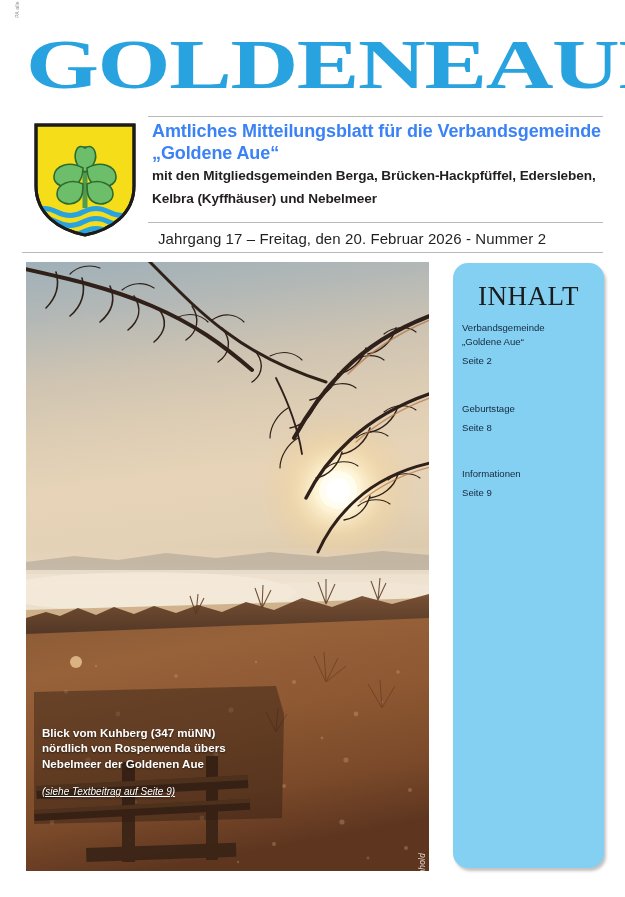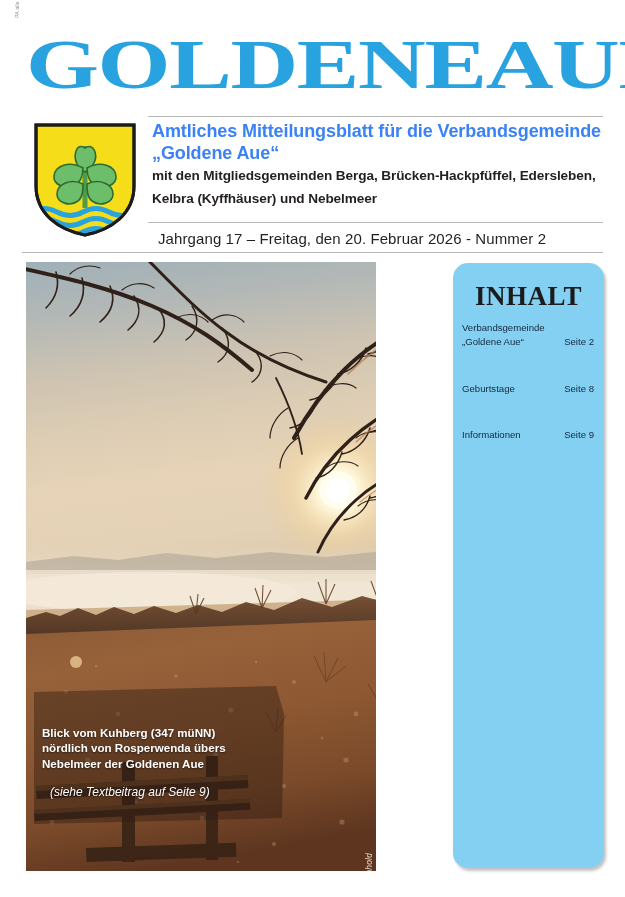--- a/index.html
+++ b/index.html
@@ -109,47 +109,48 @@
     color: #231f20;
     letter-spacing: 0.1px;
     margin: 0;
   }
 
   
   .photo {
     position: absolute;
     left: 26px;
     top: 262px;
-    width: 350px;
+    width: 403px;
     height: 609px;
     overflow: hidden;
     background: #c9c3bb;
   }
   .photo svg { display: block; }
   .photo-caption {
     position: absolute;
     left: 16px;
     bottom: 72px;
     width: 250px;
   }
   .caption-main {
     margin: 0;
     font-size: 11.6px;
     font-weight: bold;
     line-height: 15.4px;
     color: #ffffff;
     text-shadow: 0 1px 2px rgba(0,0,0,.55);
   }
   .caption-sub {
-    margin: 14px 0 0 8px;
-    font-size: 12px;
+    margin: 14px 0 0 0;
+    font-size: 10px;
     font-style: italic;
     line-height: 14px;
     color: #ffffff;
     text-shadow: 0 1px 2px rgba(0,0,0,.55);
+    text-decoration: underline;
   }
   .photo-credit {
     position: absolute;
     right: 2px;
     bottom: 18px;
     font-size: 8.4px;
     font-style: italic;
     color: #e7d9cc;
     white-space: nowrap;
     transform: rotate(-90deg);
@@ -168,21 +169,21 @@
     border-radius: 15px;
     box-shadow: 2px 3px 3px rgba(120,120,120,.45);
     box-sizing: border-box;
   }
   .inhalt-title {
     margin: 0;
     padding-top: 18px;
     text-align: center;
     font-family: "Liberation Serif", "DejaVu Serif", serif;
     font-size: 27px;
-    font-weight: bold;
+    font-weight: normal;
     color: #1b1b1b;
     letter-spacing: 0.5px;
   }
   .inhalt-list {
     margin: 0;
     padding: 0;
     list-style: none;
     position: relative;
     top: 9px;
   }
@@ -193,20 +194,21 @@
     font-size: 9.6px;
     font-weight: normal;
     color: #14283c;
     line-height: 13.5px;
   }
   .inhalt-item-row {
     display: flex;
     justify-content: space-between;
     align-items: flex-start;
     gap: 6px;
+    flex-direction: column;
   }
   .inhalt-item-label2 { white-space: nowrap; }
   .inhalt-item-page   { white-space: nowrap; }
 </style>
 </head>
 <body>
 
 <div class="page">
 
   <div class="pub-mark">PA alle HH</div>

